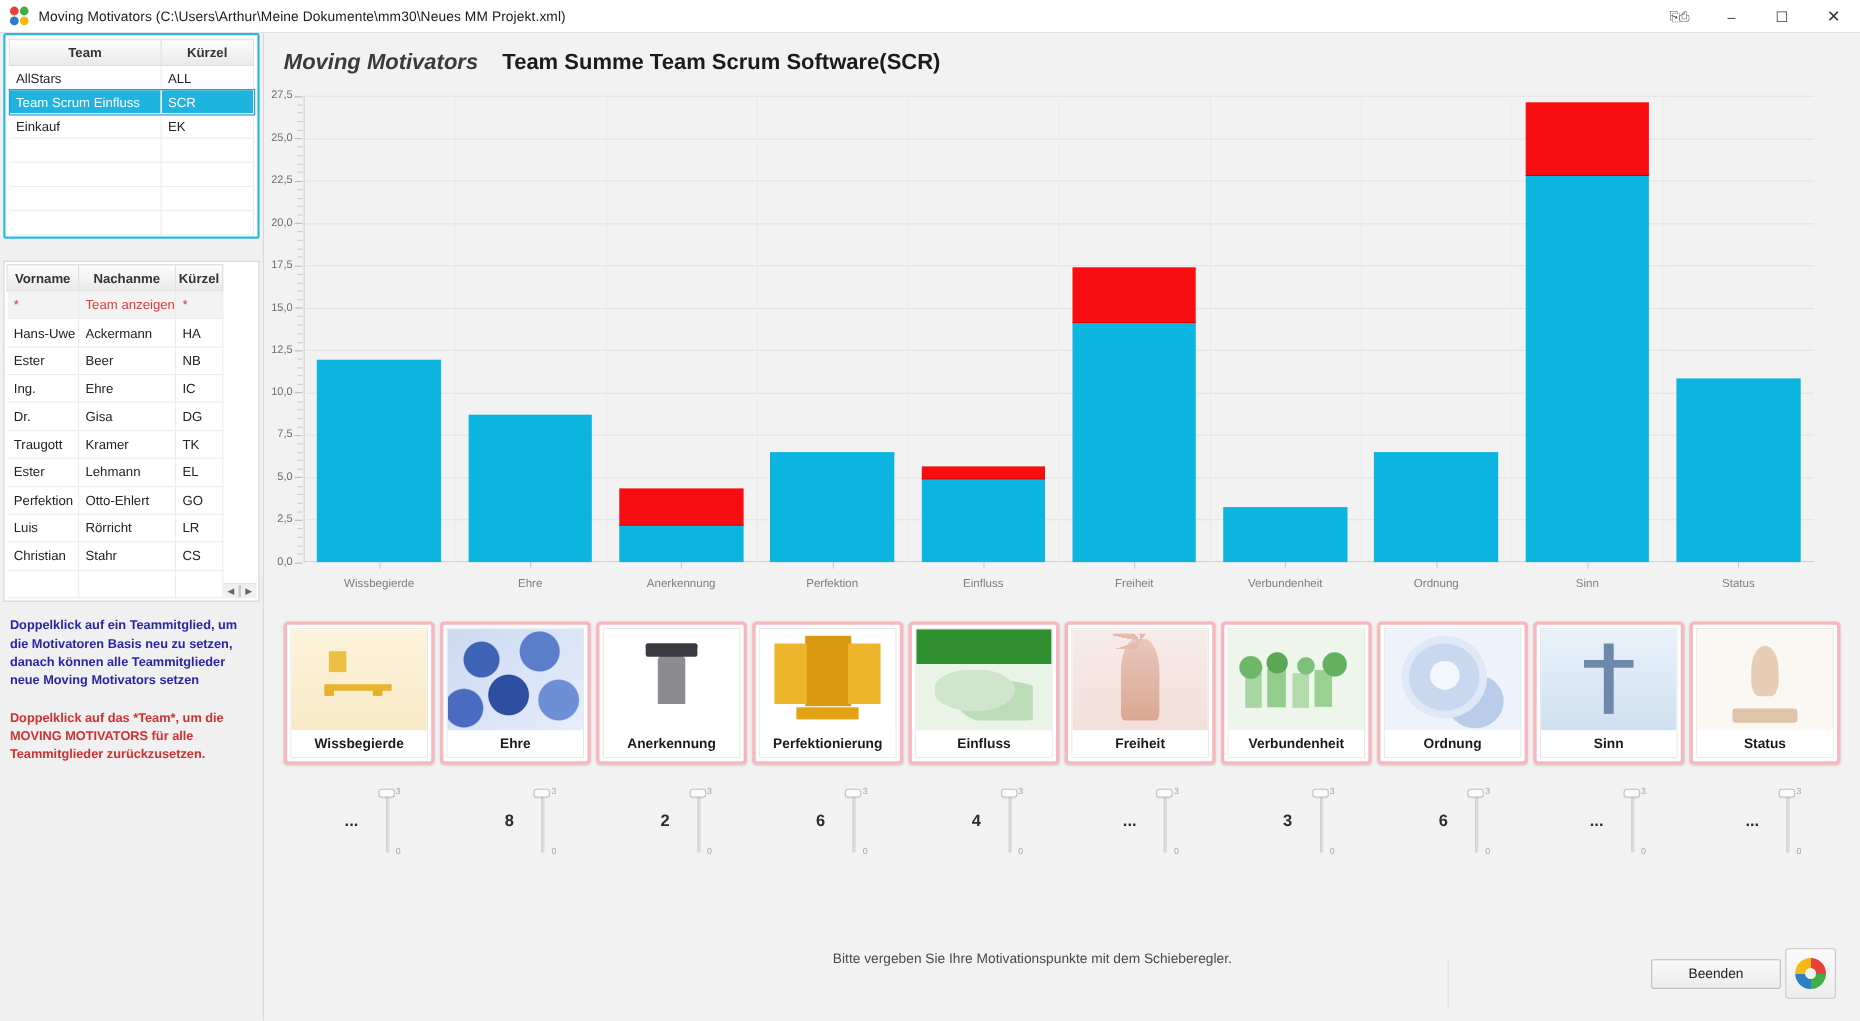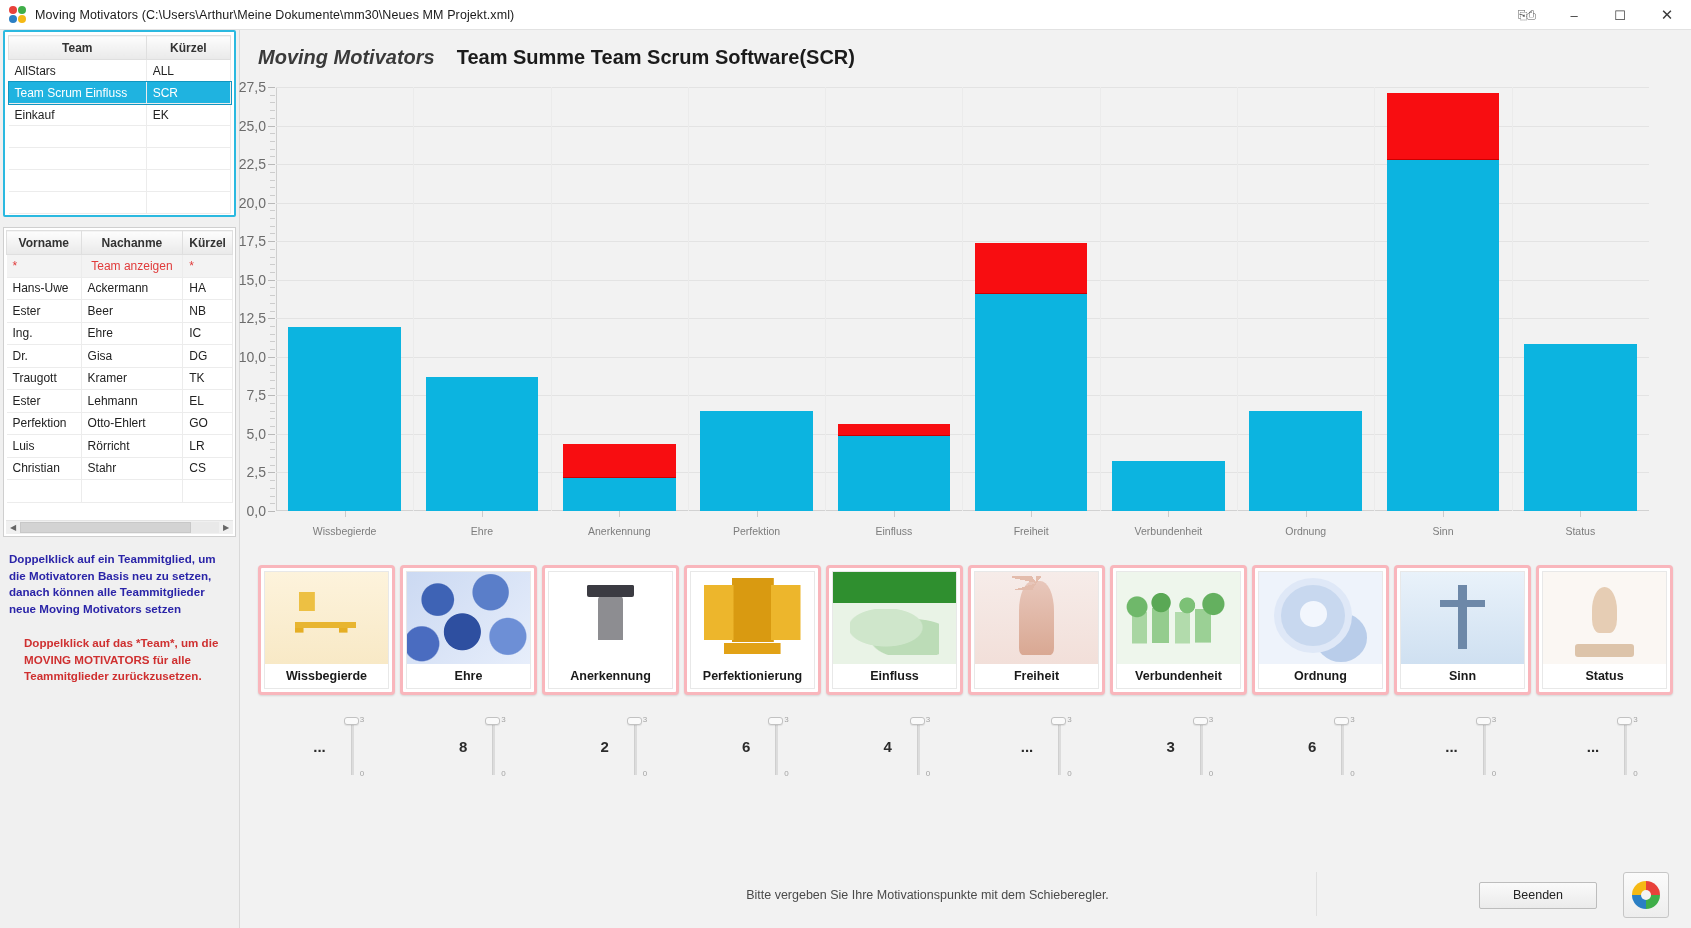--- a/index.html
+++ b/index.html
@@ -40,45 +40,45 @@
   table.grid{ width:100%; border-collapse:collapse; font-size:12px; table-layout:fixed; }
   table.grid th{
     background:linear-gradient(#fdfdfd,#e9e9e9); border:1px solid #dfdfdf;
     font-size:12px; font-weight:bold; color:#333; height:24px; text-align:center;
   }
   table.grid td{ border-bottom:1px solid #ececec; border-right:1px solid #ececec;
                  height:22px; padding:0 6px; color:#222; white-space:nowrap; overflow:hidden;}
   tr.sel td{ background:#1fb3e0; color:#fff; }
   tr.sel { outline:1px solid #1296c0; }
   
-  #member-panel{ margin:10px 3px 0; border:1px solid #cfcfcf; background:#fff;
-                 height:310px; padding:2px; display:flex; flex-direction:column;}
+  #member-panel{ margin:20px 3px 0; border:1px solid #cfcfcf; background:#fff;
+                 height:310px; padding:2px; display:flex; flex-direction:row;}
   #member-panel table.grid td{ height:22.5px; }
   tr.star td{ background:#f3f3f3; }
   tr.star td.red{ color:#e03b3b; }
   #hscroll{ height:14px; margin-top:auto; background:#f0f0f0; border-top:1px solid #e4e4e4;
             display:flex; align-items:center; }
   #hscroll .arrow{ width:14px; text-align:center; font-size:8px; color:#666; }
   #hscroll .track{ flex:1; height:11px; background:#e9e9e9; }
   #hscroll .thumb{ width:86%; height:11px; background:#d3d3d3; border:1px solid #c8c8c8;}
   
   #hints{ padding:14px 9px 0 9px; }
   .hint{ font-size:11.6px; font-weight:bold; line-height:16.5px; }
   .hint.blue{ color:#2a24a8; }
-  .hint.red{ color:#cf3030; margin-top:18px;margin-left:15px; }
+  .hint.red{ color:#cf3030; margin-top:18px; }
   
   #chart-header{ padding:16px 0 0 18px; display:flex; align-items:baseline; gap:22px; }
   #chart-sub{ font-size:20px; font-style:italic; font-weight:bold; color:#3a3a3a; }
   #chart-title{ font-size:20px; font-weight:bold; color:#1b1b1b; }
   
   #chart-wrap{ position:relative; margin:8px 14px 0 0; height:470px; }
   #plot{ position:absolute; left:36px; right:28px; top:10px; bottom:36px; }
   #yaxis{ position:absolute; left:0; top:10px; width:36px; bottom:36px; }
   .ytick{ position:absolute; right:10px; transform:translateY(-50%);
-          font-size:14px; color:#6c6c6c; white-space:nowrap; }
+          font-size:10px; color:#6c6c6c; white-space:nowrap; }
   .ytick .dash{ position:absolute; right:-9px; top:50%; width:7px; height:1px; background:#b9b9b9; }
   .yminor{ position:absolute; right:1px; width:5px; height:1px; background:#cdcdcd; }
   .gridline{ position:absolute; left:0; right:0; height:1px; background:#e3e3e3; }
   #axisline-y{ position:absolute; left:0; top:0; bottom:0; width:1px; background:#cfcfcf;}
   #axisline-x{ position:absolute; left:0; right:0; bottom:0; height:1px; background:#d2d2d2;}
   #bars{ position:absolute; left:0; right:0; top:0; bottom:0; display:flex; align-items:flex-end; }
   .barslot{ flex:1; height:100%; position:relative; display:flex; align-items:flex-end;
             justify-content:center; }
   .bar{ width:82%; position:relative; }
   .bar .blue{ background:#0cb4e0; width:100%; }
@@ -169,24 +169,24 @@
   .sval{ font-size:15px; font-weight:bold; color:#2c2c2c; width:34px; text-align:right; }
   .sldr{ position:relative; width:26px; height:58px; }
   .sldr .track{ position:absolute; left:11px; top:0; width:3px; height:58px;
                 background:#dcdcdc; border-left:1px solid #cfcfcf; }
   .sldr .knob{ position:absolute; left:4px; width:15px; height:8px; border-radius:3px;
                background:#fafafa; border:1px solid #c2c2c2; box-shadow:0 1px 1px rgba(0,0,0,.08);}
   .sldr .tickhi{ position:absolute; left:20px; top:-2px; font-size:8px; color:#a4a4a4; }
   .sldr .ticklo{ position:absolute; left:20px; bottom:-3px; font-size:8px; color:#a4a4a4; }
   
   #footer{ position:absolute; left:16px; right:0; bottom:0; height:66px;
-           display:flex; align-items:center; }
+           display:flex; align-items:flex-start; }
   #footer-note{ flex:1; text-align:center; font-size:12.5px; color:#4a4a4a; line-height:19px;
                 padding-left:120px; }
-  #footer-right{ display:flex; align-items:center; gap:26px; padding-right:22px; }
+  #footer-right{ display:flex; align-items:center; gap:4px; padding-right:22px; }
   #beenden{ width:118px; height:27px; background:linear-gradient(#fafafa,#ebebeb);
             border:1px solid #bdbdbd; border-radius:2px; font-size:12.5px; color:#222;
             display:flex; align-items:center; justify-content:center; }
   #logo-btn{ width:46px;height:46px;background:linear-gradient(#fbfbfb,#ededed);
              border:1px solid #c6c6c6;border-radius:3px; position:relative; }
   #logo-btn .pie{ position:absolute; left:8px; top:8px; width:28px; height:28px; border-radius:50%;
      background:conic-gradient(#e8413a 0 25%, #3fae49 25% 50%, #2b7fc4 50% 75%, #f5b915 75% 100%); }
   #logo-btn .hole{ position:absolute; left:17px; top:17px; width:10px; height:10px;
      border-radius:50%; background:#f4f4f4; }
   #footer-sep{ position:absolute; left:1060px; bottom:12px; width:1px; height:44px; background:#e0e0e0;}

